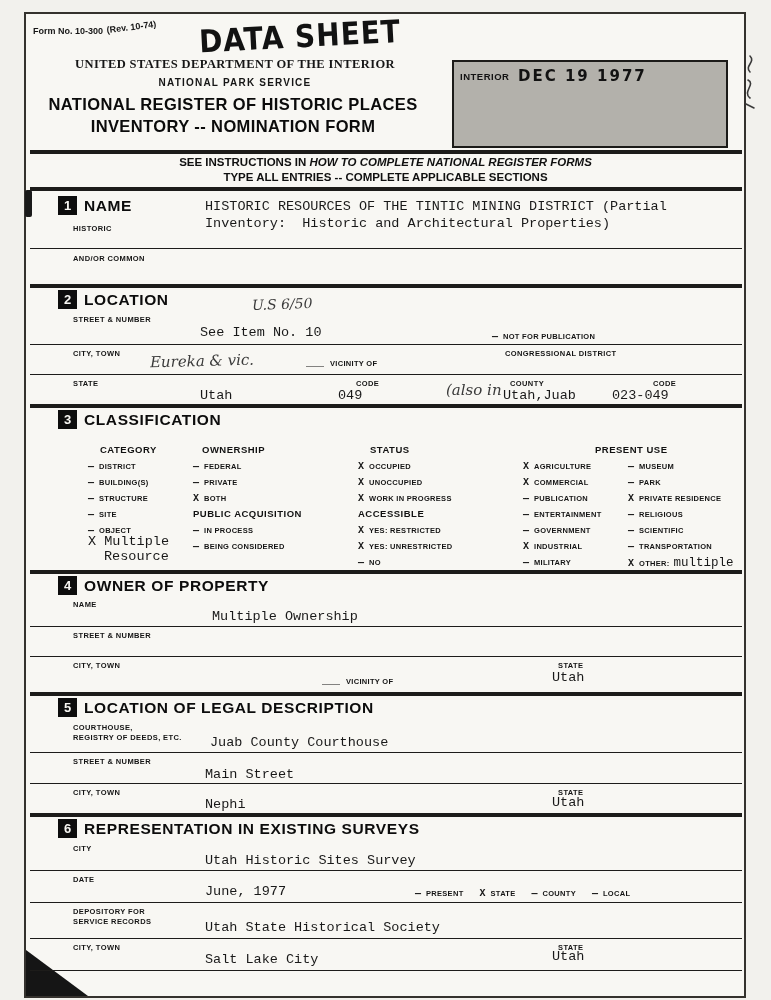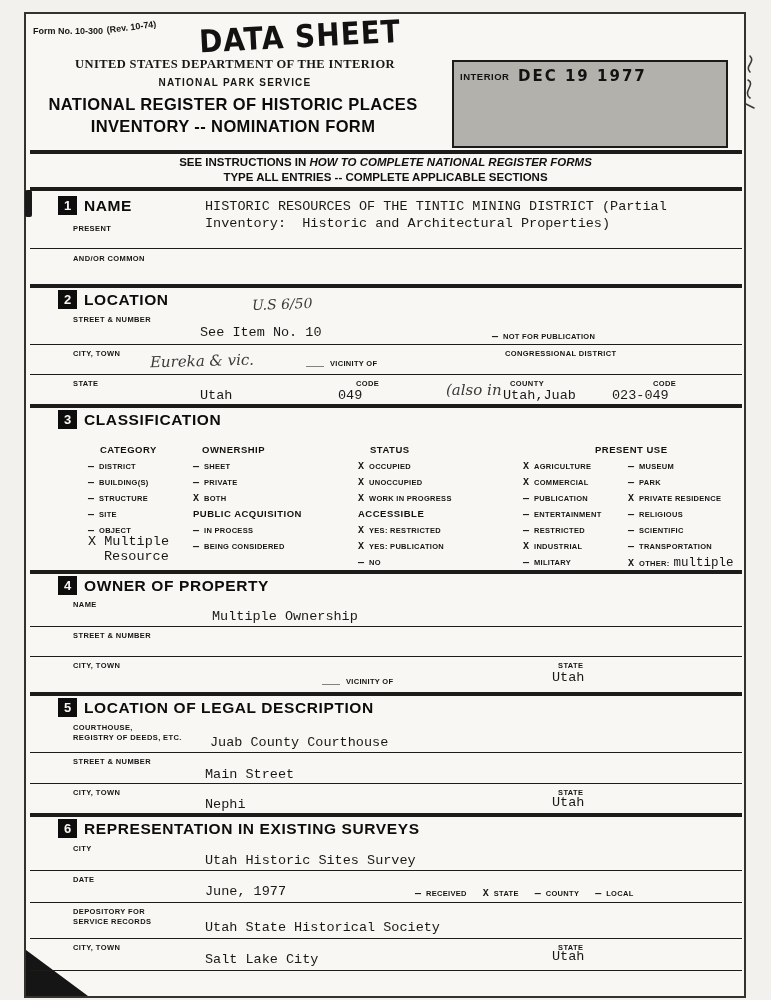--- a/index.html
+++ b/index.html
@@ -81,21 +81,21 @@
 <div class="instr" style="top:156px">
   <span>SEE INSTRUCTIONS IN </span><span class="it">HOW TO COMPLETE NATIONAL REGISTER FORMS</span>
 </div>
 <div class="instr" style="top:171px">TYPE ALL ENTRIES -- COMPLETE APPLICABLE SECTIONS</div>
 <div class="rule thick" style="top:187px"></div>
 
 <div class="numbox" style="left:58px;top:196px">1</div>
 <div class="sect-title" style="left:84px;top:197px">NAME</div>
 <span class="mono abs" style="left:205px;top:199px">HISTORIC RESOURCES OF THE TINTIC MINING DISTRICT (Partial</span>
 <span class="mono abs" style="left:205px;top:216px">Inventory:  Historic and Architectural Properties)</span>
-<span class="lbl abs" style="left:73px;top:224px">PRESENT</span>
+<span class="lbl abs" style="left:73px;top:224px">HISTORIC</span>
 <div class="rule thin" style="top:248px"></div>
 <span class="lbl abs" style="left:73px;top:254px">AND/OR COMMON</span>
 
 <div class="rule thick" style="top:284px"></div>
 <div class="numbox" style="left:58px;top:290px">2</div>
 <div class="sect-title" style="left:84px;top:291px">LOCATION</div>
 <span class="hand abs" style="left:252px;top:296px;transform:rotate(-2deg)">U.S  6/50</span>
 <span class="lbl abs" style="left:73px;top:315px">STREET &amp; NUMBER</span>
 <span class="mono abs" style="left:200px;top:325px">See Item No. 10</span>
 <div class="ck" style="left:492px;top:331px">
@@ -148,21 +148,21 @@
   </div>
 <div class="ck" style="left:88px;top:525px">
     <span class="mk">—</span>
     <span class="tx">OBJECT</span>
   </div>
 <span class="mono abs" style="left:88px;top:534px">X Multiple</span>
 <span class="mono abs" style="left:104px;top:549px">Resource</span>
 
 <div class="ck" style="left:193px;top:461px">
     <span class="mk">—</span>
-    <span class="tx">SHEET</span>
+    <span class="tx">FEDERAL</span>
   </div>
 <div class="ck" style="left:193px;top:477px">
     <span class="mk">—</span>
     <span class="tx">PRIVATE</span>
   </div>
 <div class="ck" style="left:193px;top:493px">
     <span class="mk">X</span>
     <span class="tx">BOTH</span>
   </div>
 <div class="colhead" style="left:193px;top:508px">PUBLIC ACQUISITION</div>
@@ -187,21 +187,21 @@
     <span class="mk">X</span>
     <span class="tx">WORK IN PROGRESS</span>
   </div>
 <div class="colhead" style="left:358px;top:508px">ACCESSIBLE</div>
 <div class="ck" style="left:358px;top:525px">
     <span class="mk">X</span>
     <span class="tx">YES: RESTRICTED</span>
   </div>
 <div class="ck" style="left:358px;top:541px">
     <span class="mk">X</span>
-    <span class="tx">YES: PUBLICATION</span>
+    <span class="tx">YES: UNRESTRICTED</span>
   </div>
 <div class="ck" style="left:358px;top:557px">
     <span class="mk">—</span>
     <span class="tx">NO</span>
   </div>
 
 <div class="ck" style="left:523px;top:461px">
     <span class="mk">X</span>
     <span class="tx">AGRICULTURE</span>
   </div>
@@ -212,21 +212,21 @@
 <div class="ck" style="left:523px;top:493px">
     <span class="mk">—</span>
     <span class="tx">PUBLICATION</span>
   </div>
 <div class="ck" style="left:523px;top:509px">
     <span class="mk">—</span>
     <span class="tx">ENTERTAINMENT</span>
   </div>
 <div class="ck" style="left:523px;top:525px">
     <span class="mk">—</span>
-    <span class="tx">RESTRICTED</span>
+    <span class="tx">GOVERNMENT</span>
   </div>
 <div class="ck" style="left:523px;top:541px">
     <span class="mk">X</span>
     <span class="tx">INDUSTRIAL</span>
   </div>
 <div class="ck" style="left:523px;top:557px">
     <span class="mk">—</span>
     <span class="tx">MILITARY</span>
   </div>
 
@@ -295,21 +295,21 @@
 <div class="numbox" style="left:58px;top:819px">6</div>
 <div class="sect-title" style="left:84px;top:820px">REPRESENTATION IN EXISTING SURVEYS</div>
 <span class="lbl abs" style="left:73px;top:844px">CITY</span>
 <span class="mono abs" style="left:205px;top:853px">Utah Historic Sites Survey</span>
 <div class="rule thin" style="top:870px"></div>
 <span class="lbl abs" style="left:73px;top:875px">DATE</span>
 <span class="mono abs" style="left:205px;top:884px">June, 1977</span>
 <div class="abs" style="left:415px;top:888px;display:flex;gap:16px">
   <div class="ck" style="position:static">
       <span class="mk">—</span>
-      <span class="tx">RECEIVED</span>
+      <span class="tx">PRESENT</span>
     </div>
   <div class="ck" style="position:static">
       <span class="mk">X</span>
       <span class="tx">STATE</span>
     </div>
   <div class="ck" style="position:static">
       <span class="mk">—</span>
       <span class="tx">COUNTY</span>
     </div>
   <div class="ck" style="position:static">

